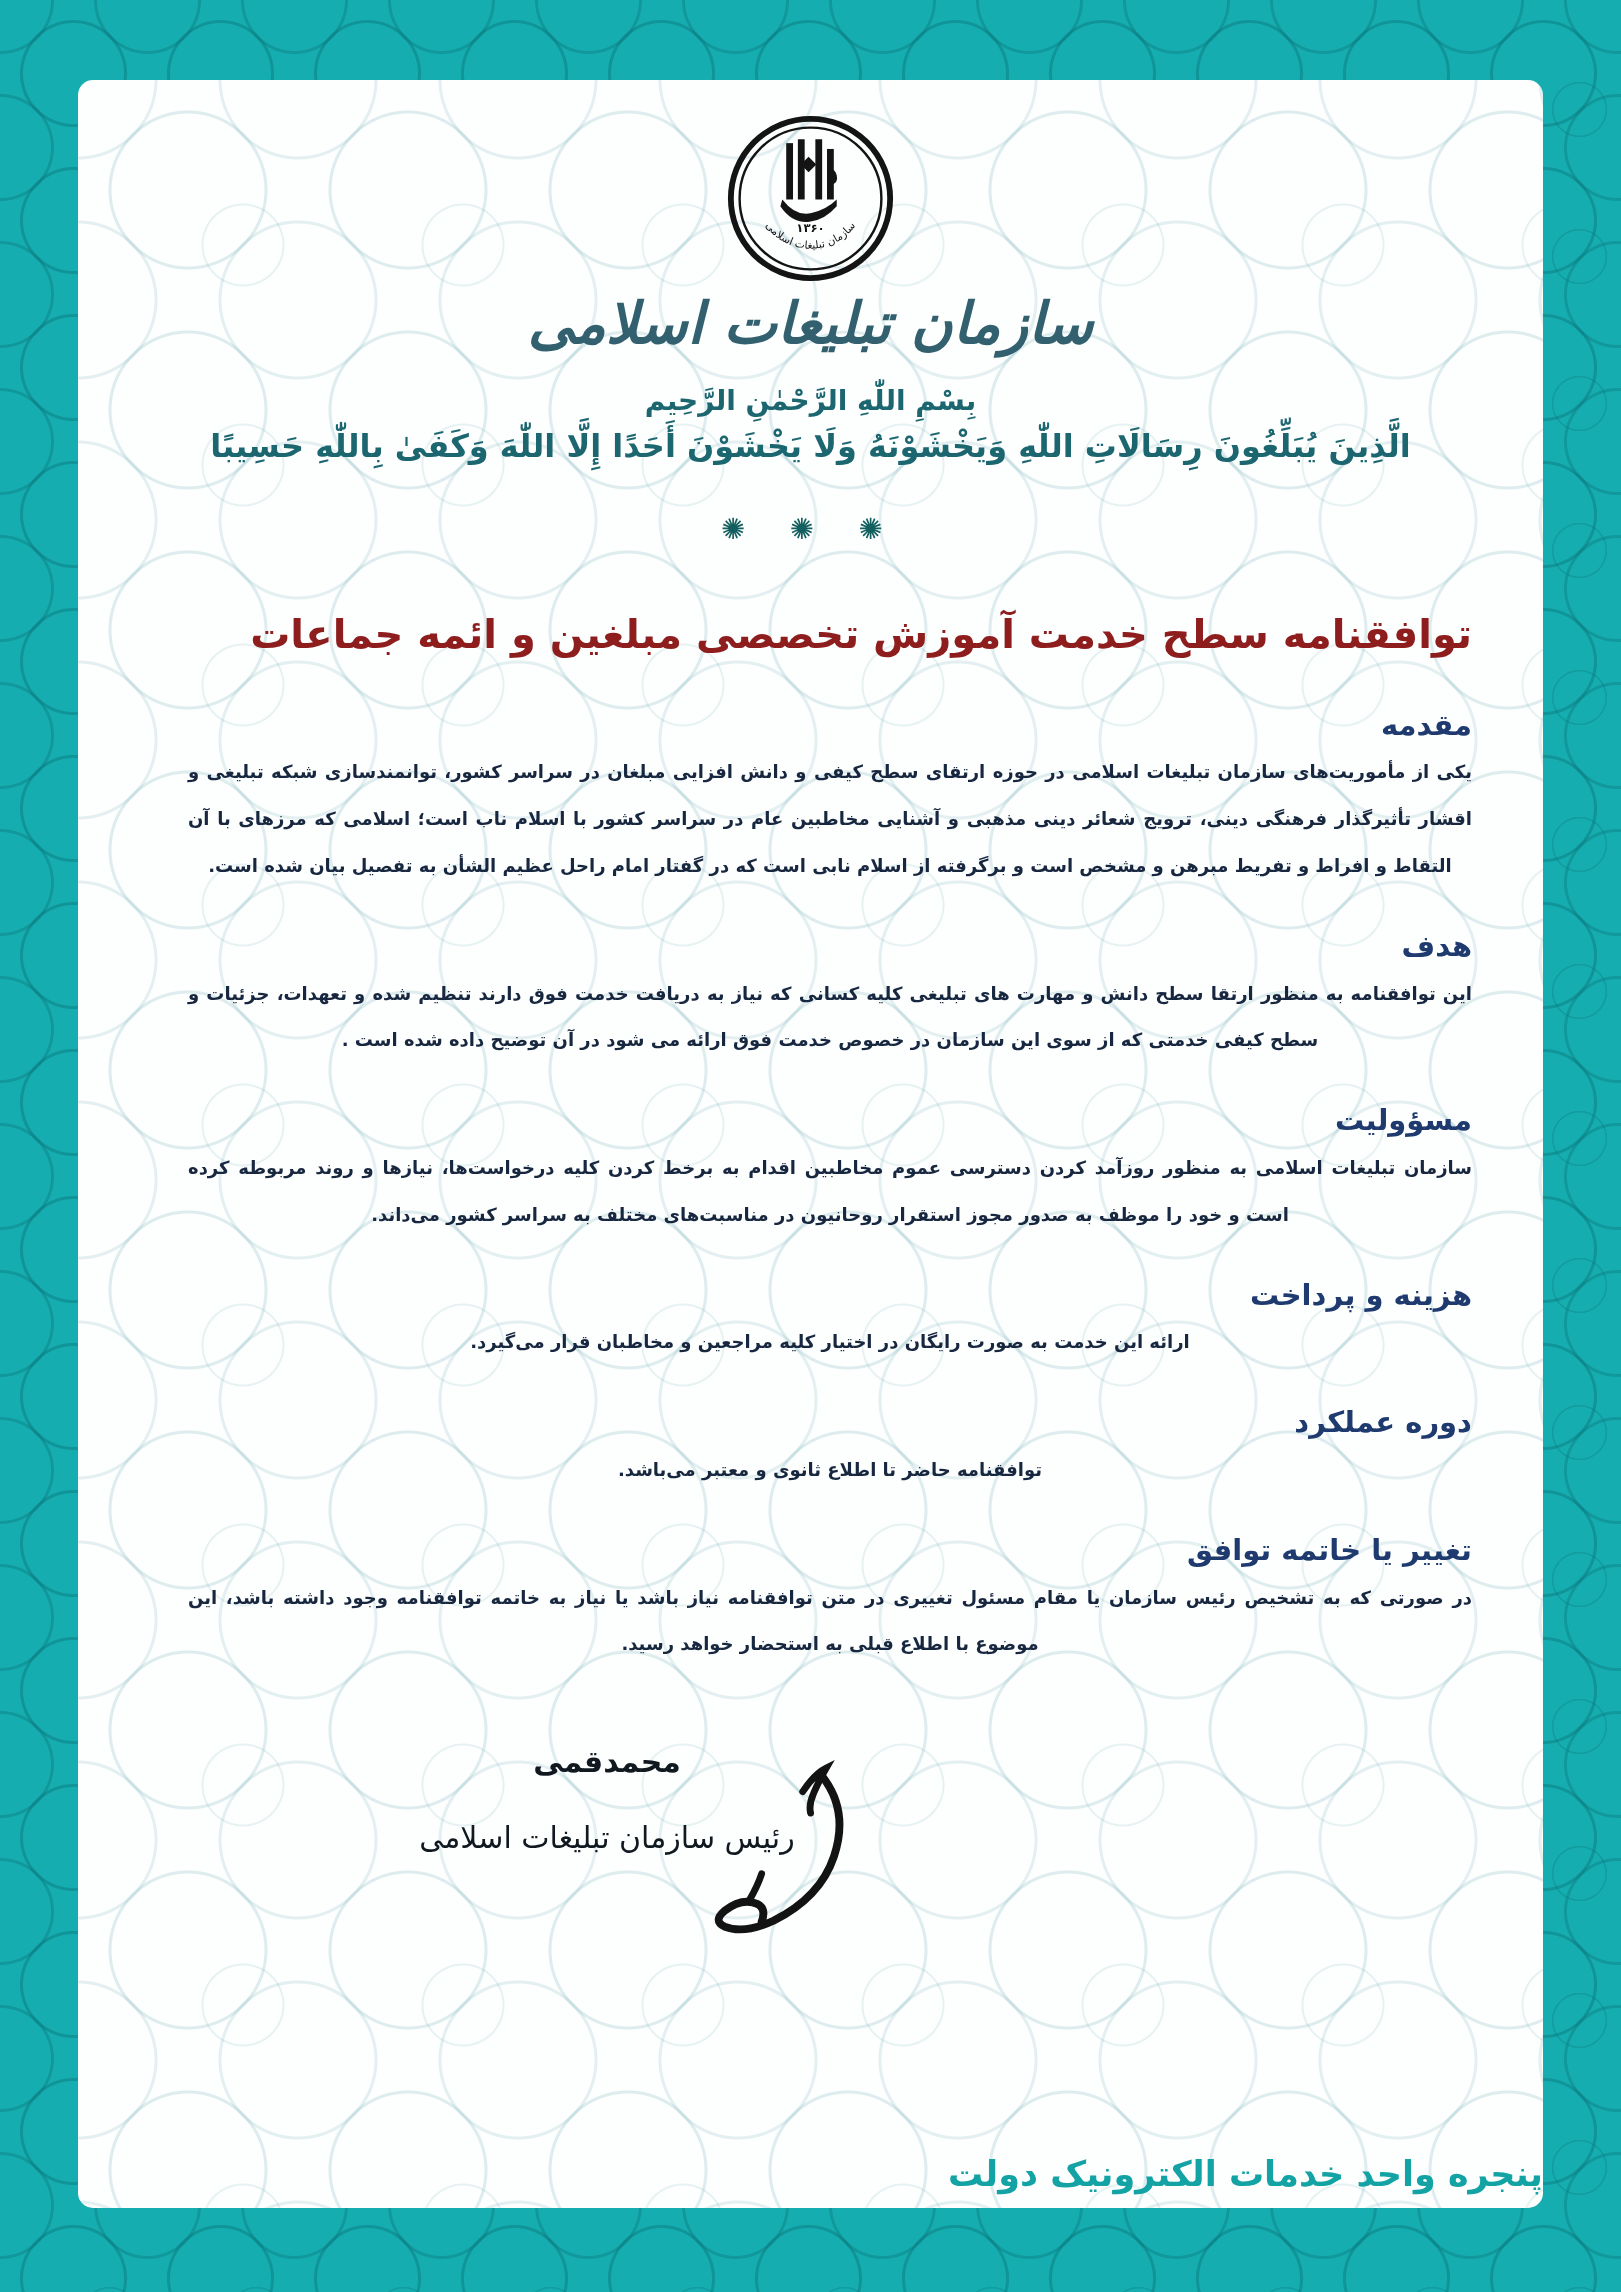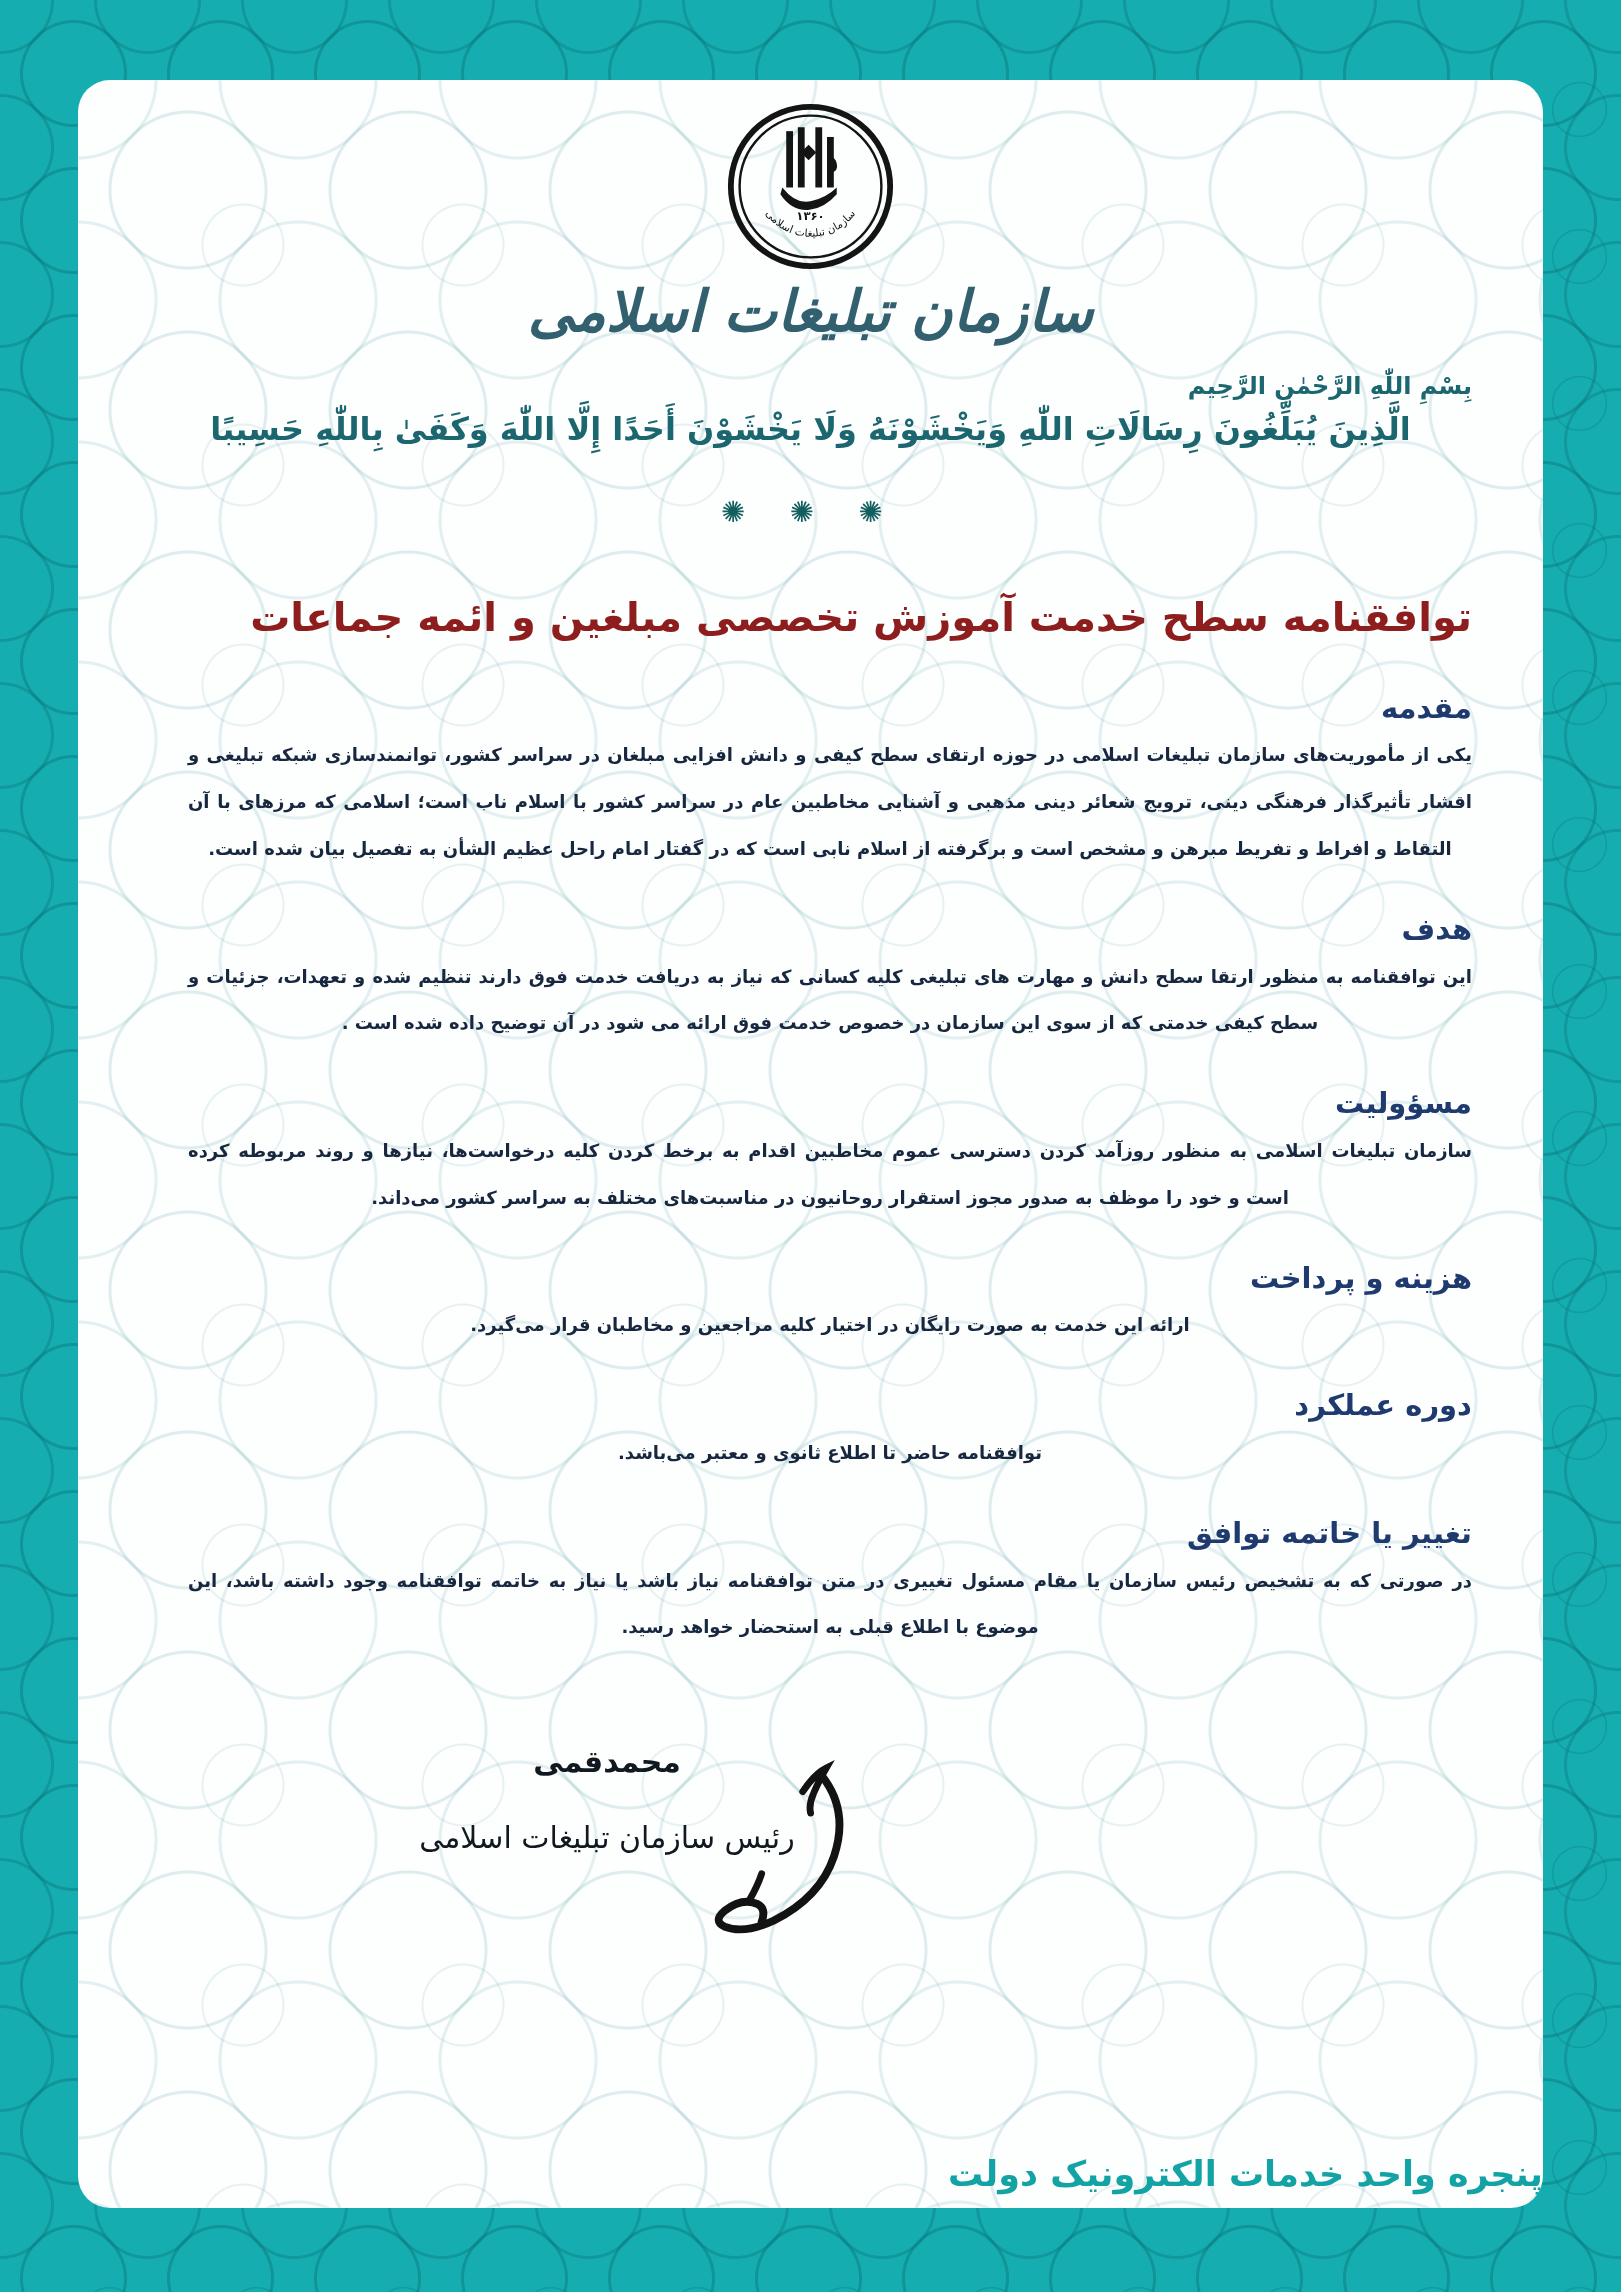--- a/index.html
+++ b/index.html
@@ -13,44 +13,45 @@
     background-image:
       radial-gradient(circle, rgba(8,118,122,0) 50px, rgba(8,118,122,.45) 51px, rgba(8,118,122,.45) 53px, rgba(8,118,122,0) 54px),
       radial-gradient(circle, rgba(8,118,122,0) 50px, rgba(8,118,122,.38) 51px, rgba(8,118,122,.38) 53px, rgba(8,118,122,0) 54px),
       radial-gradient(circle, rgba(8,118,122,0) 25.5px, rgba(8,118,122,.30) 26.5px, rgba(8,118,122,.30) 27.4px, rgba(8,118,122,0) 28px);
     background-size:147px 147px,147px 147px,147px 147px;
     background-position:0 0,74px 74px,36px 36px;
   }
   .card{
     position:absolute;
     left:78px; right:78px; top:80px; bottom:85px;
-    border-radius:32px;
+    border-radius:15px;
     background-color:#fdfefe;
     background-image:
       radial-gradient(circle, rgba(70,150,160,0) 76px, rgba(70,150,160,.17) 77px, rgba(70,150,160,.17) 79px, rgba(70,150,160,0) 80px),
       radial-gradient(circle, rgba(70,150,160,0) 76px, rgba(70,150,160,.14) 77px, rgba(70,150,160,.14) 79px, rgba(70,150,160,0) 80px),
       radial-gradient(circle, rgba(70,150,160,0) 39px, rgba(70,150,160,.12) 40px, rgba(70,150,160,.12) 41px, rgba(70,150,160,0) 42px);
     background-size:220px 220px,220px 220px,220px 220px;
     background-position:0 0,110px 110px,55px 55px;
     direction:rtl;
-    padding:0 71px;
+    padding:12px 71px;
   }
   .emblem-wrap{ text-align:center; padding-top:21.6px; }
   .emblem{ display:inline-block; }
   .calligraphy{
     text-align:center;
     font-size:57px;
     font-weight:bold;
     font-style:italic;
     color:#33606f;
     margin-top:3.9px;
     letter-spacing:1px;
   }
   .bismillah{
-    font-size:24px;
+    text-align:center;
+    font-size:28px;
     font-weight:bold;
     color:#1c6670;
     margin-top:27.4px;
   }
   .verse{
     text-align:center;
     font-size:32px;
     font-weight:bold;
     color:#1c6670;
     margin-top:9.8px;

